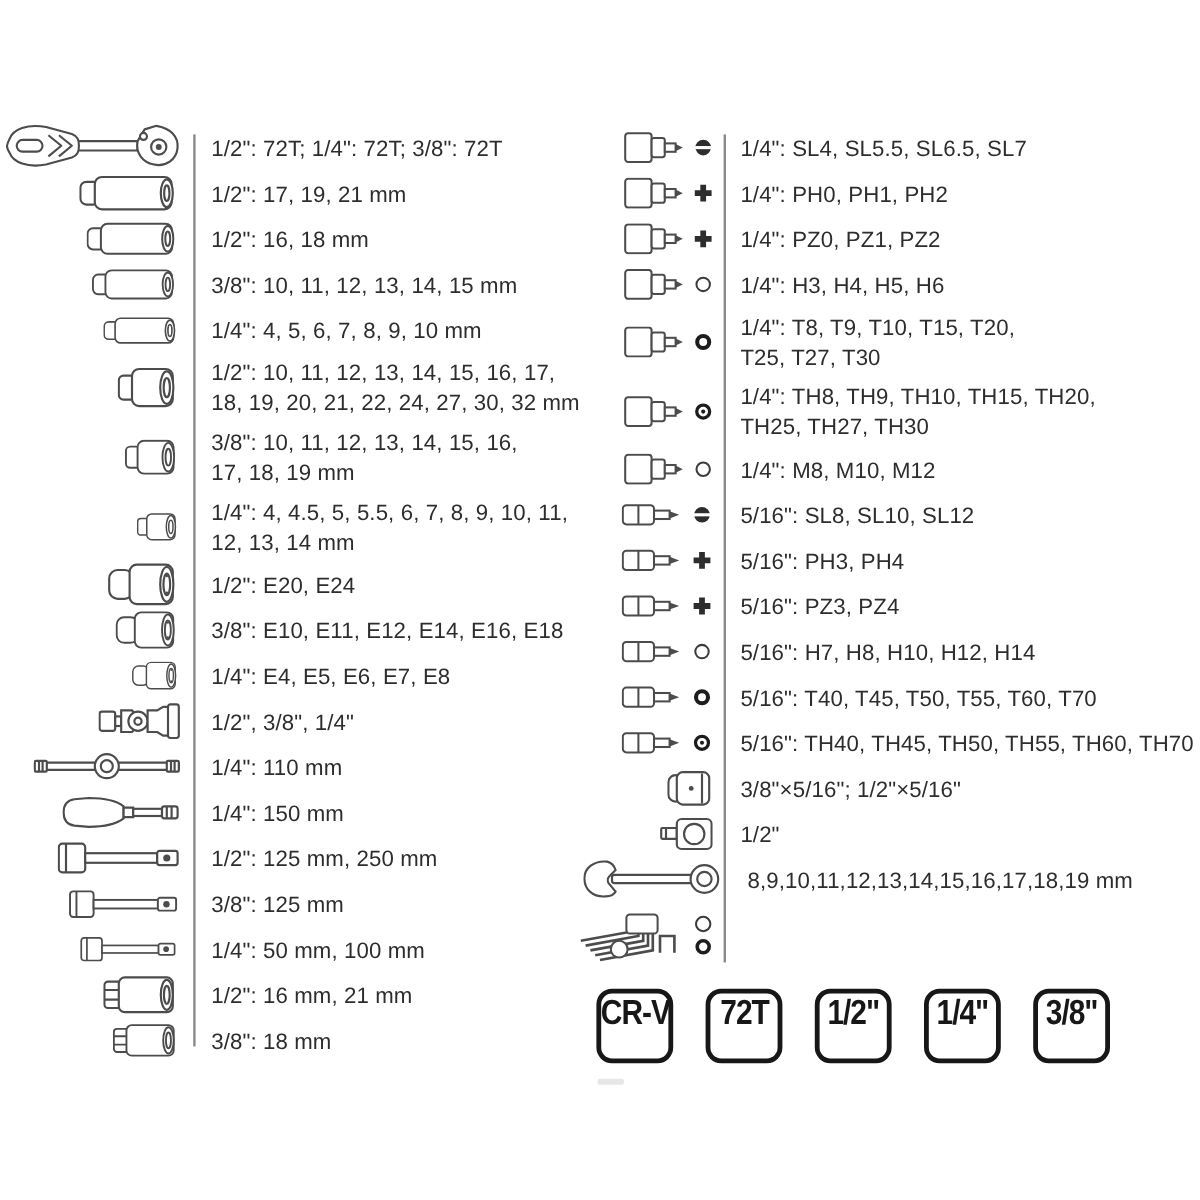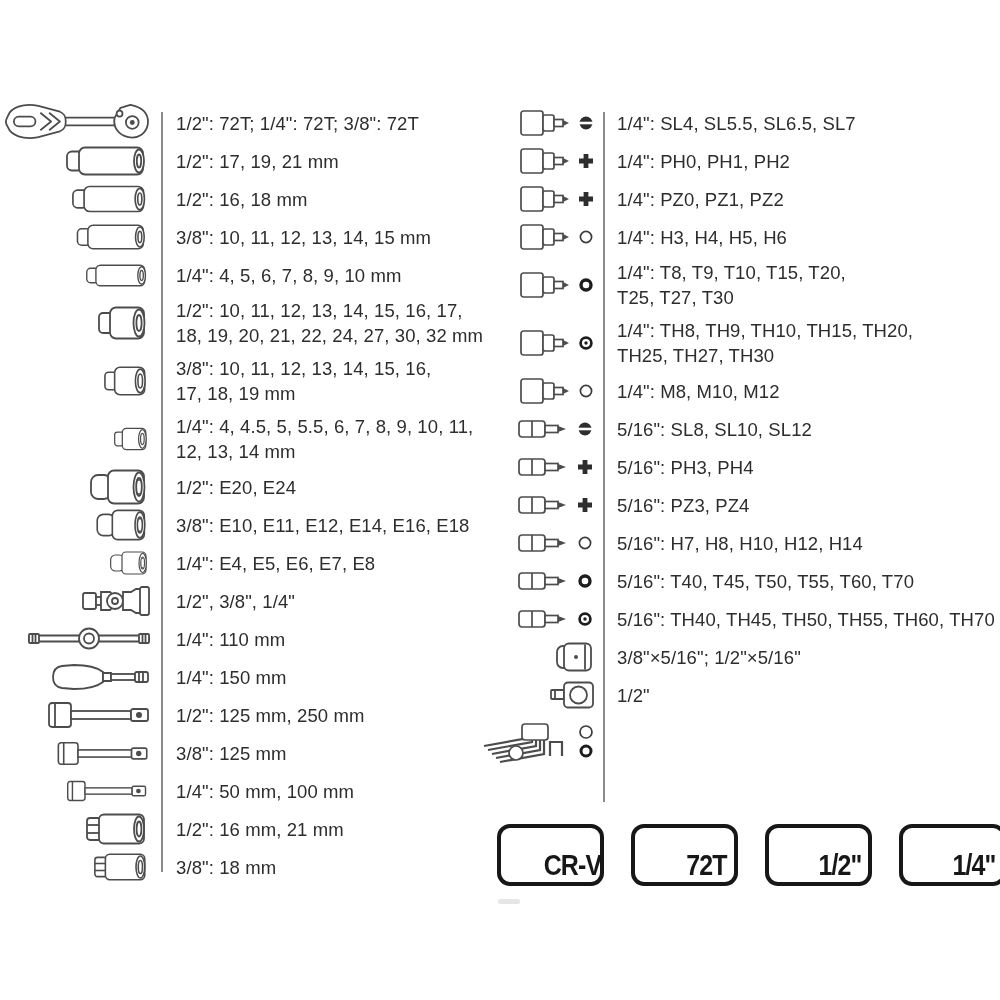--- a/index.html
+++ b/index.html
@@ -15,21 +15,21 @@
   .left .icon-cell{flex:0 0 162px;padding-right:12px;}
   .right .icon-cell{flex:0 0 104px;padding-right:10px;}
   .txt{white-space:pre;font-size:18.5px;line-height:25px;letter-spacing:0.1px;}
   .left .txt{padding-left:14px;}
   .right .txt{padding-left:13px;}
   .vline{position:absolute;width:2px;background:#8a8a8a;}
   .vline.left-div{left:161px;top:112px;height:760px;}
   .vline.right-div{left:603px;top:112px;height:690px;}
   .badges{position:absolute;left:497px;top:824px;display:flex;gap:27px;}
   .badge{width:56px;height:54px;border:4px solid #171717;border-radius:13px;
-         display:flex;align-items:flex-end;justify-content:center;padding-left:43px;}
+         display:flex;align-items:flex-start;justify-content:center;}
   .badge span{font-weight:bold;font-size:29px;color:#171717;transform:scaleX(0.86);
               letter-spacing:-1px;white-space:nowrap;}
   .smudge{position:absolute;left:498px;top:899px;width:22px;height:5px;background:#dcdcdc;
           opacity:.7;border-radius:2px;}
   svg.ic{display:block;}
 </style>
 </head>
 <body>
 
 <svg width="0" height="0" style="position:absolute" aria-hidden="true">
@@ -491,20 +491,28 @@
         </div>
       <div class="txt">3/8"×5/16"; 1/2"×5/16"</div>
     </div>
     <div class="row h1">
       <div class="icon-cell">
           <svg class="ic" width="44" height="28">
             <use href="#sym-adapter2"></use>
           </svg>
         </div>
       <div class="txt">1/2"</div>
+    </div>
+    <div class="row h1">
+      <div class="icon-cell" style="flex-basis:118px;margin-left:-14px;">
+          <svg class="ic" width="114" height="34">
+            <use href="#sym-wrench"></use>
+          </svg>
+        </div>
+      <div class="txt">8,9,10,11,12,13,14,15,16,17,18,19 mm</div>
     </div>
     <div class="row h2">
       <div class="icon-cell" style="flex-basis:122px;margin-left:-18px;">
           <svg class="ic" width="118" height="46">
             <use href="#sym-hexkeys"></use>
           </svg>
         </div>
     </div>
   </div>
 

